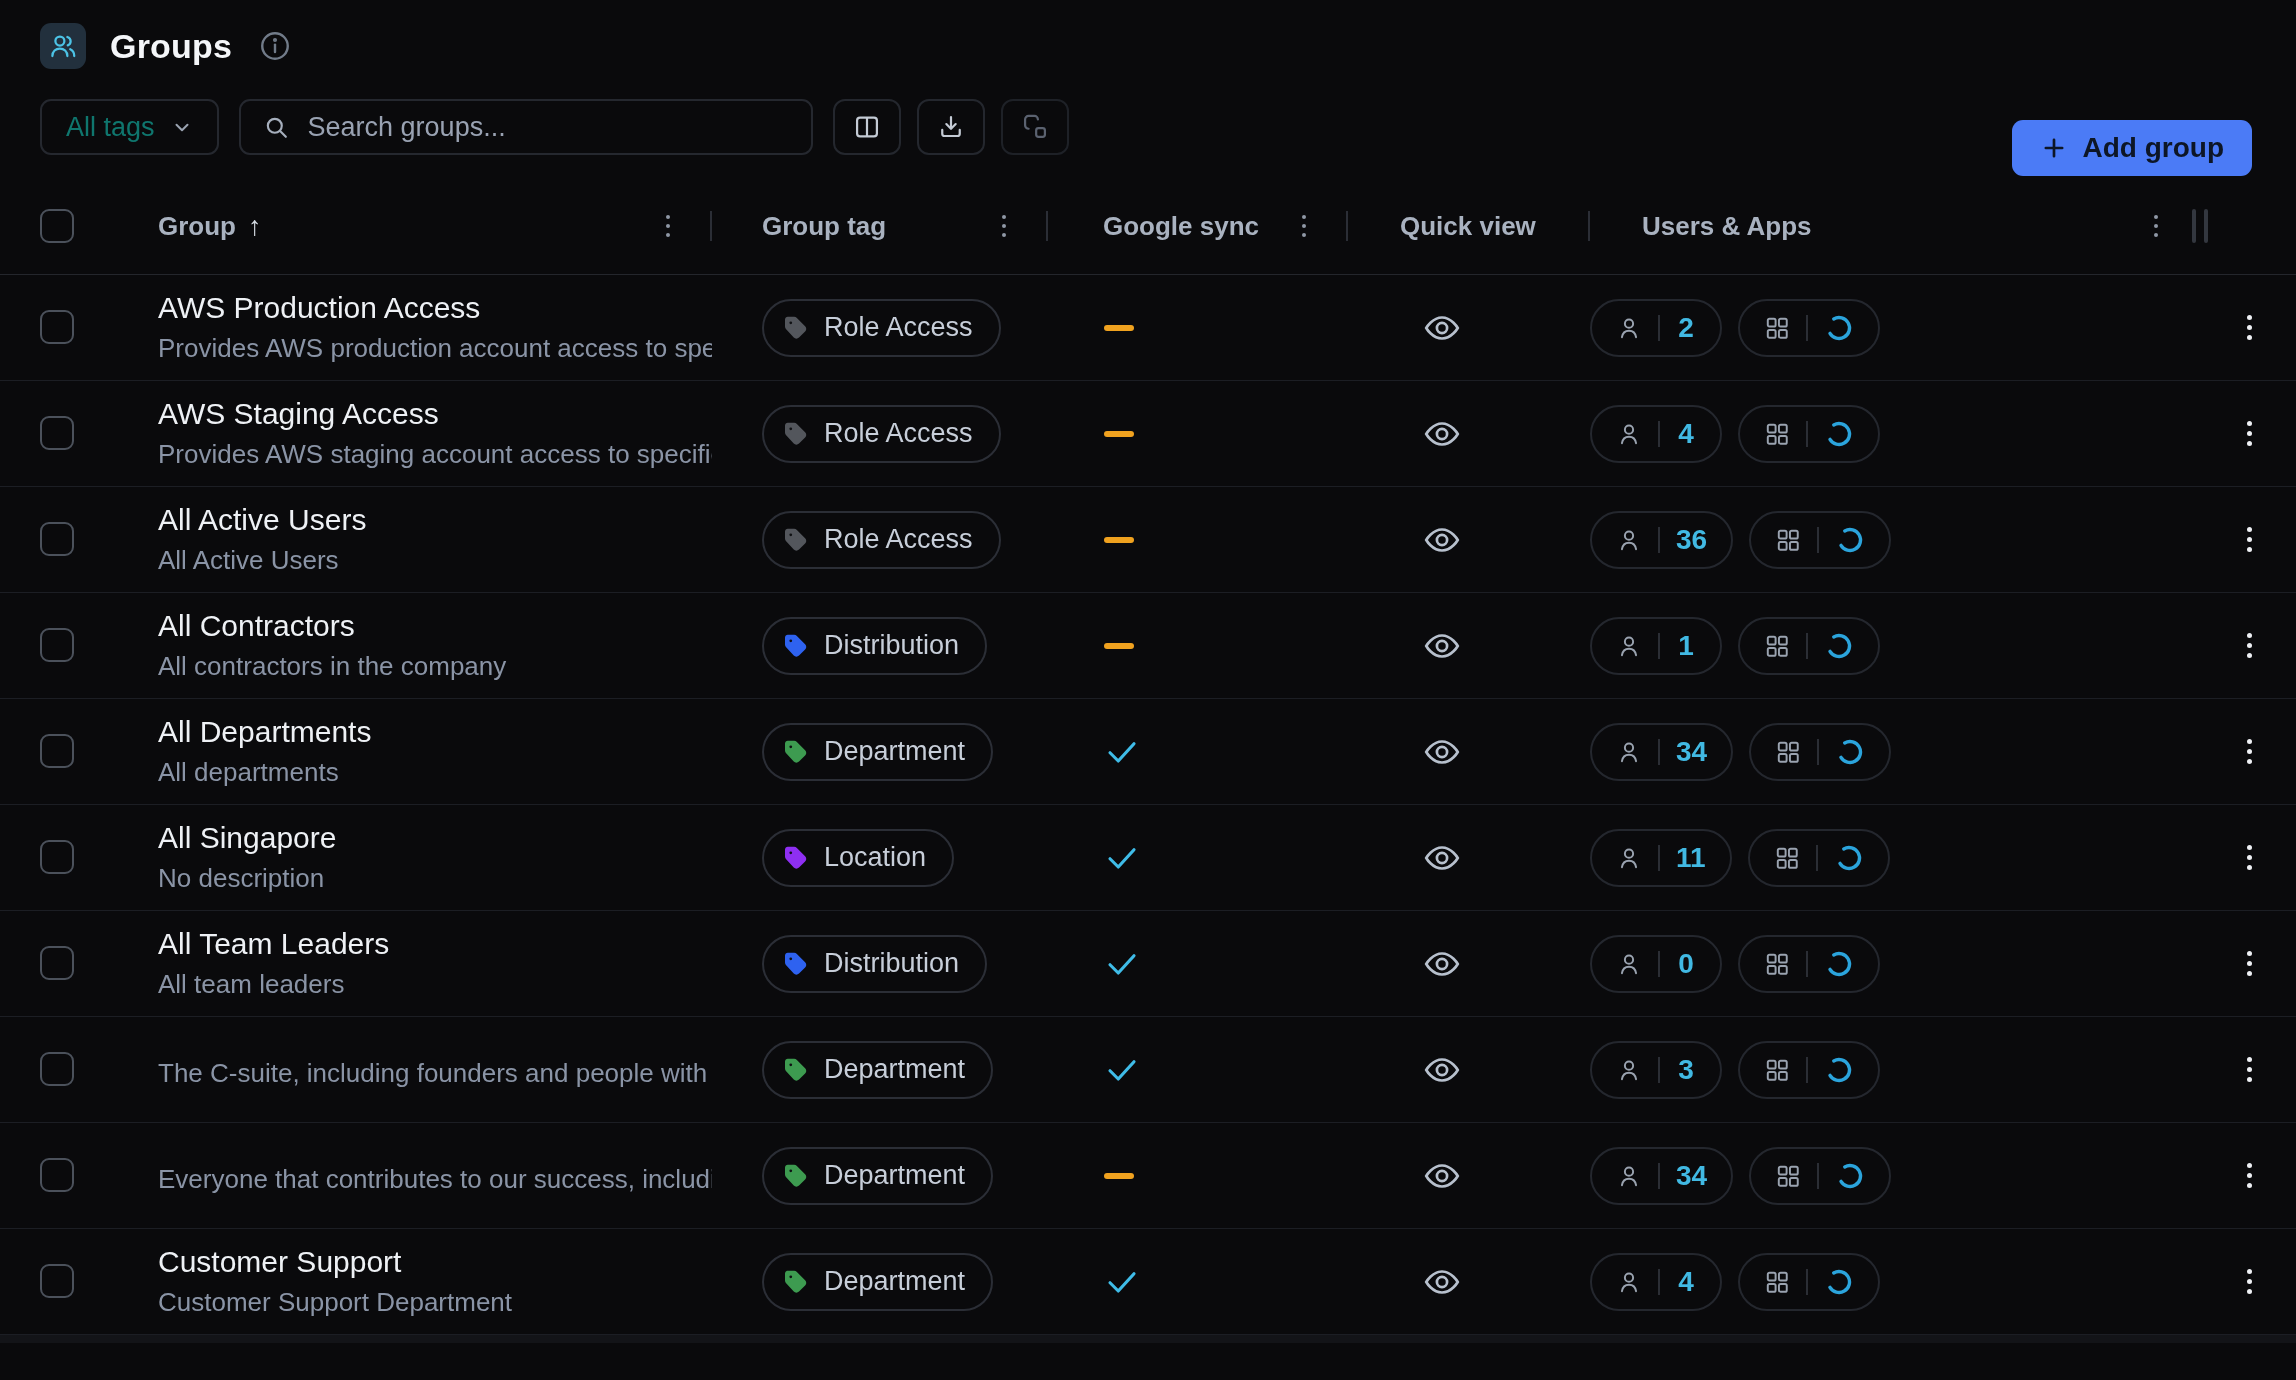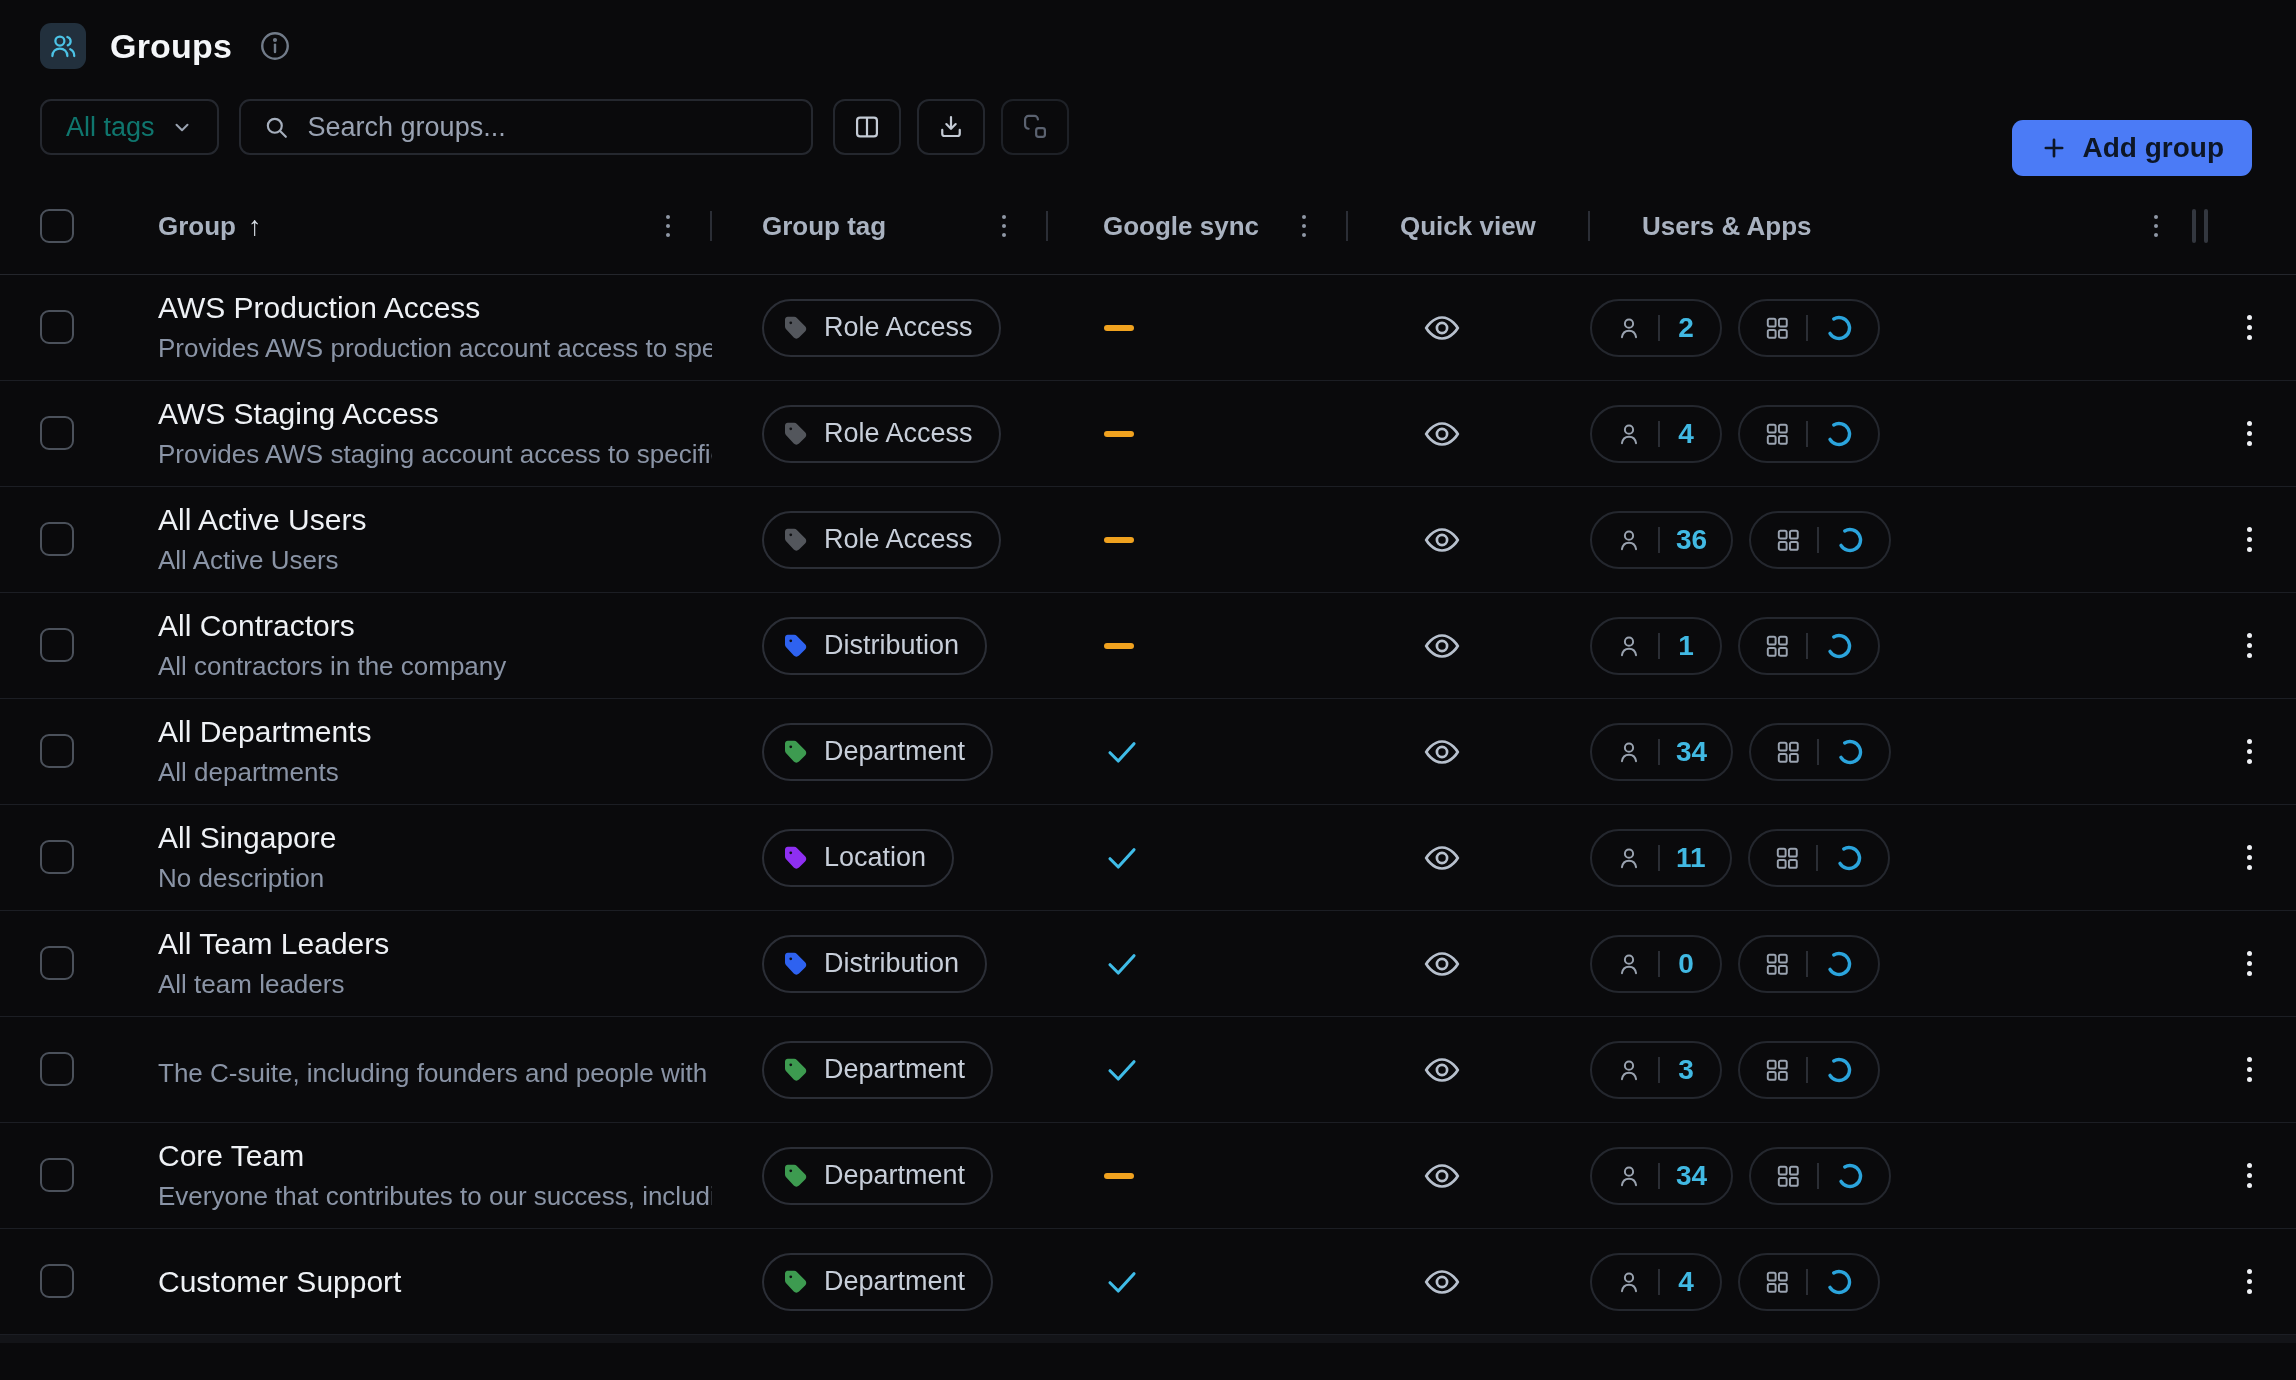--- a/index.html
+++ b/index.html
@@ -661,21 +661,20 @@
           <i></i>
         </button>
     </div>
   </div>
 
   <div class="grid-row trow">
     <div>
       <button class="checkbox"></button>
     </div>
     <div class="gcell">
-      <div class="gname">Core Team</div>
       <div class="gdesc">Everyone that contributes to our success, includi</div>
     </div>
     <div>
       <span class="tagpill">
         <svg width="30" height="30" viewBox="0 0 24 24" style="color: rgb(61, 155, 80);">
           <path fill="currentColor" d="M4 5.2C4 4 5 3 6.2 3h5.1c.8 0 1.6.3 2.2.9l6.6 6.6c1.2 1.2 1.2 3.1 0 4.2l-4.9 4.9c-1.2 1.2-3.1 1.2-4.2 0L4.9 13c-.6-.6-.9-1.4-.9-2.2z"></path>
           <circle cx="8.6" cy="7.8" r="1.1" fill="#101114"></circle>
         </svg>
         <span>Department</span>
       </span>
@@ -718,20 +717,21 @@
         </button>
     </div>
   </div>
 
   <div class="grid-row trow">
     <div>
       <button class="checkbox"></button>
     </div>
     <div class="gcell">
       <div class="gname">Customer Support</div>
+      <div class="gdesc">Customer Support Department</div>
     </div>
     <div>
       <span class="tagpill">
         <svg width="30" height="30" viewBox="0 0 24 24" style="color: rgb(61, 155, 80);">
           <path fill="currentColor" d="M4 5.2C4 4 5 3 6.2 3h5.1c.8 0 1.6.3 2.2.9l6.6 6.6c1.2 1.2 1.2 3.1 0 4.2l-4.9 4.9c-1.2 1.2-3.1 1.2-4.2 0L4.9 13c-.6-.6-.9-1.4-.9-2.2z"></path>
           <circle cx="8.6" cy="7.8" r="1.1" fill="#101114"></circle>
         </svg>
         <span>Department</span>
       </span>
     </div>

